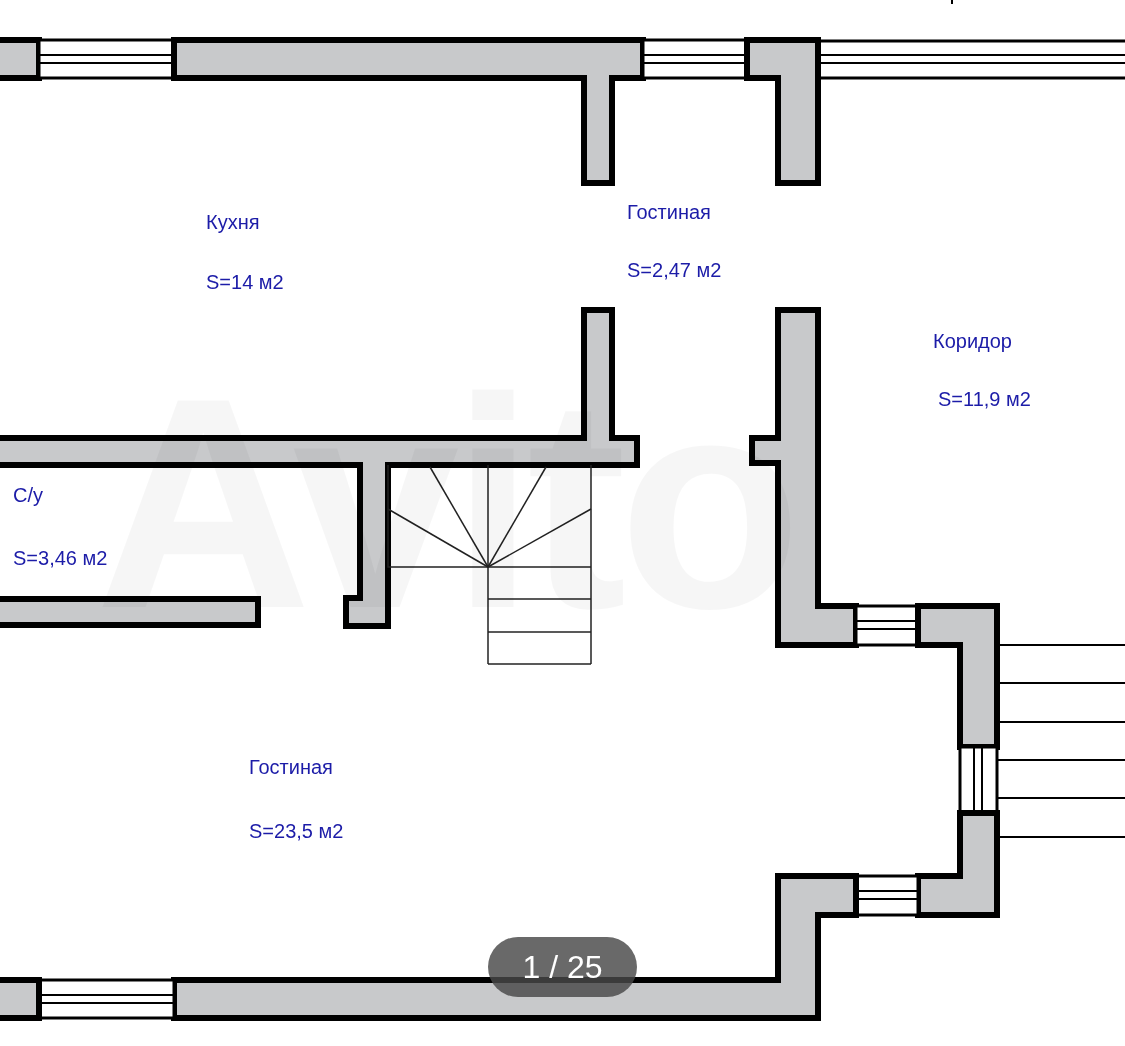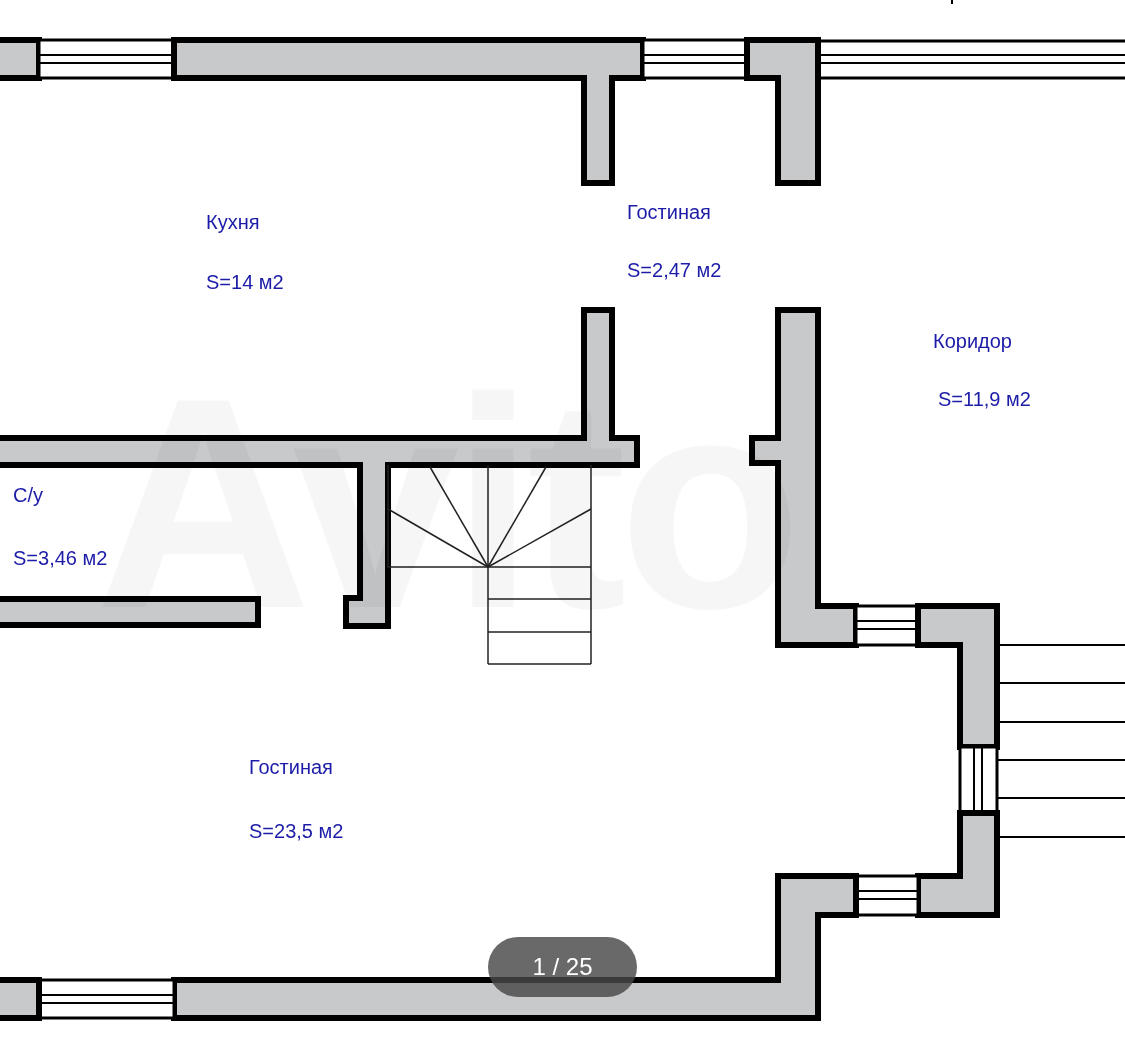--- a/index.html
+++ b/index.html
@@ -5,21 +5,21 @@
     html, body { margin: 0; padding: 0; background: #ffffff; }
     body { width: 1125px; height: 1046px; overflow: hidden; position: relative; font-family: "Liberation Sans", sans-serif; }
     .viewer { position: absolute; left: 0; top: 0; width: 1125px; height: 1046px; background: #ffffff; }
     svg.plan { position: absolute; left: 0; top: 0; }
     .wall { fill: #c8c9cb; stroke: #000; stroke-width: 6; stroke-linejoin: miter; }
     .win-frame { fill: #ffffff; stroke: #000; stroke-width: 3; }
     .win-line { stroke: #000; stroke-width: 2; }
     .stair { stroke: #222; stroke-width: 1.5; fill: none; }
     .room-label { position: absolute; color: #1c1ca8; font-size: 20px; line-height: 1; white-space: nowrap; }
     .watermark { position: absolute; font-weight: bold; color: rgba(0,0,0,0.035); font-size: 300px; left: 95px; top: 330px; letter-spacing: -8px; pointer-events: none; }
-    .counter { position: absolute; left: 488px; top: 937px; width: 149px; height: 60px; border-radius: 30px; background: rgba(72,72,72,0.82); color: #ffffff; font-size: 24px; display: flex; align-items: center; justify-content: center; }
+    .counter { position: absolute; left: 488px; top: 937px; width: 149px; height: 60px; border-radius: 30px; background: rgba(72,72,72,0.82); color: #ffffff; font-size: 32px; display: flex; align-items: center; justify-content: center; }
     .top-glyph { position: absolute; left: 951px; top: 0; width: 2px; height: 4px; background: #000; }
   </style>
 </head>
 <body>
 
 <div class="viewer">
 
   <div class="top-glyph"></div>
 
   <svg class="plan" width="1125" height="1046" viewBox="0 0 1125 1046">

